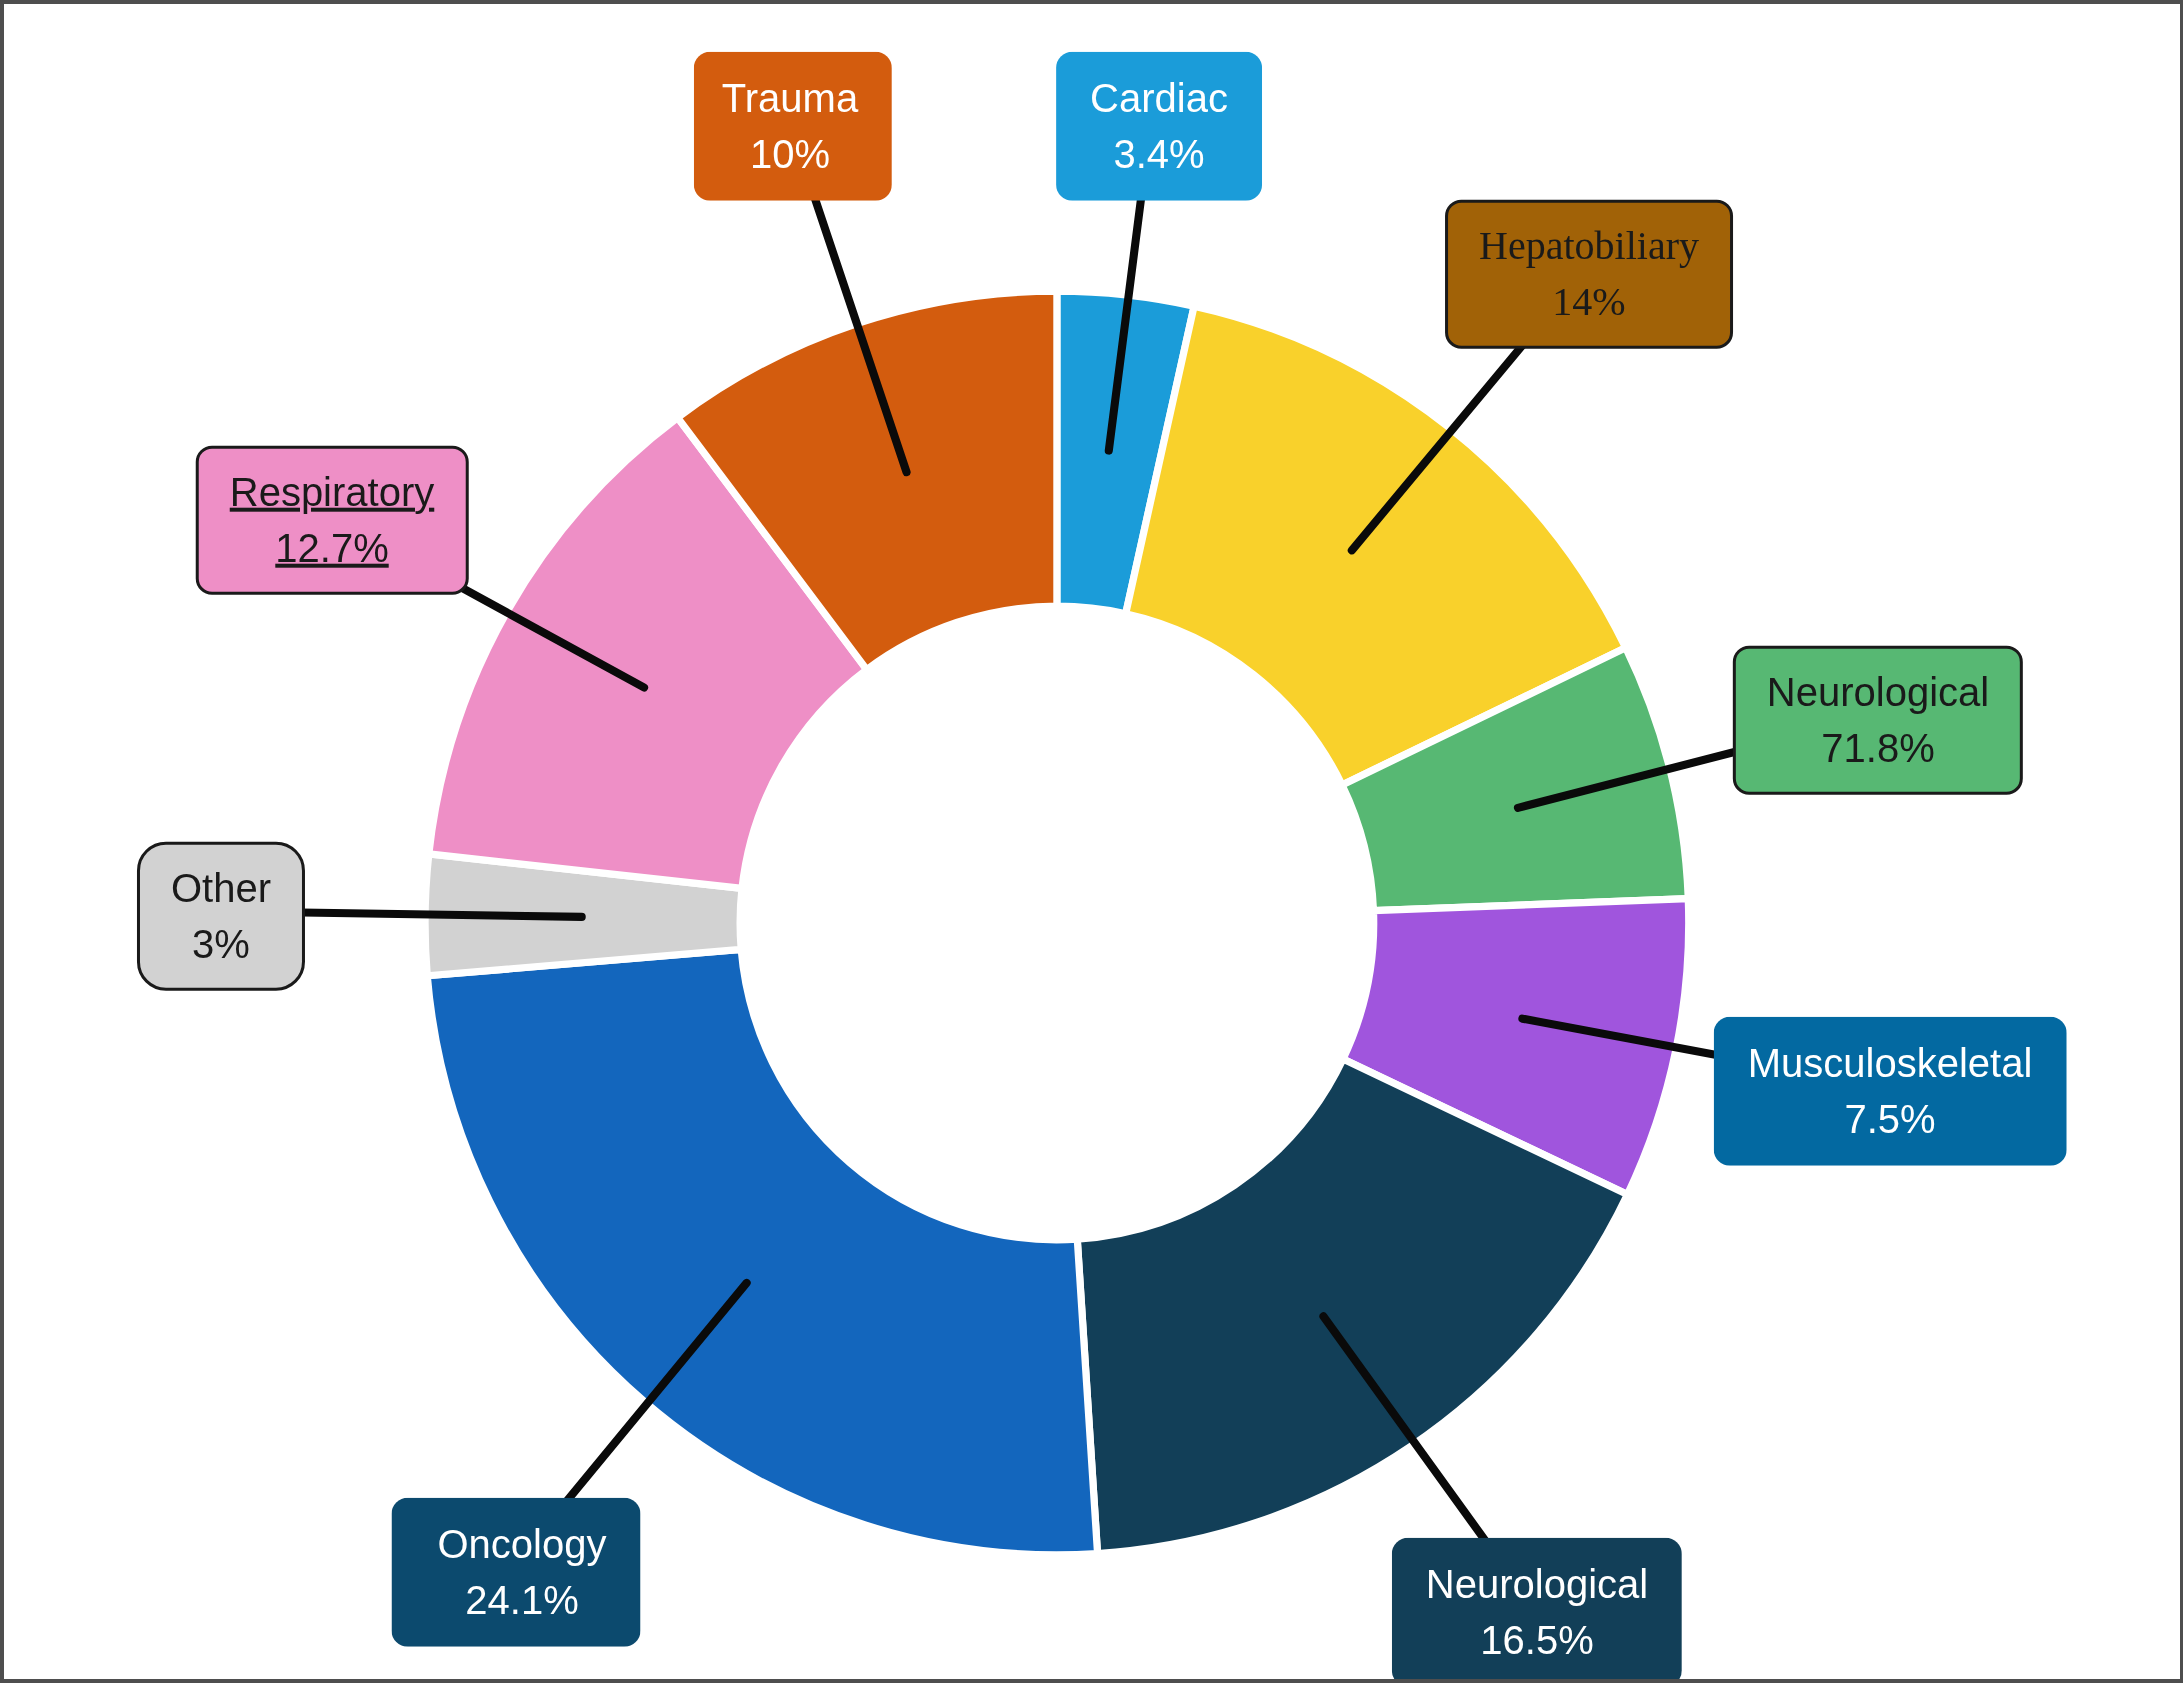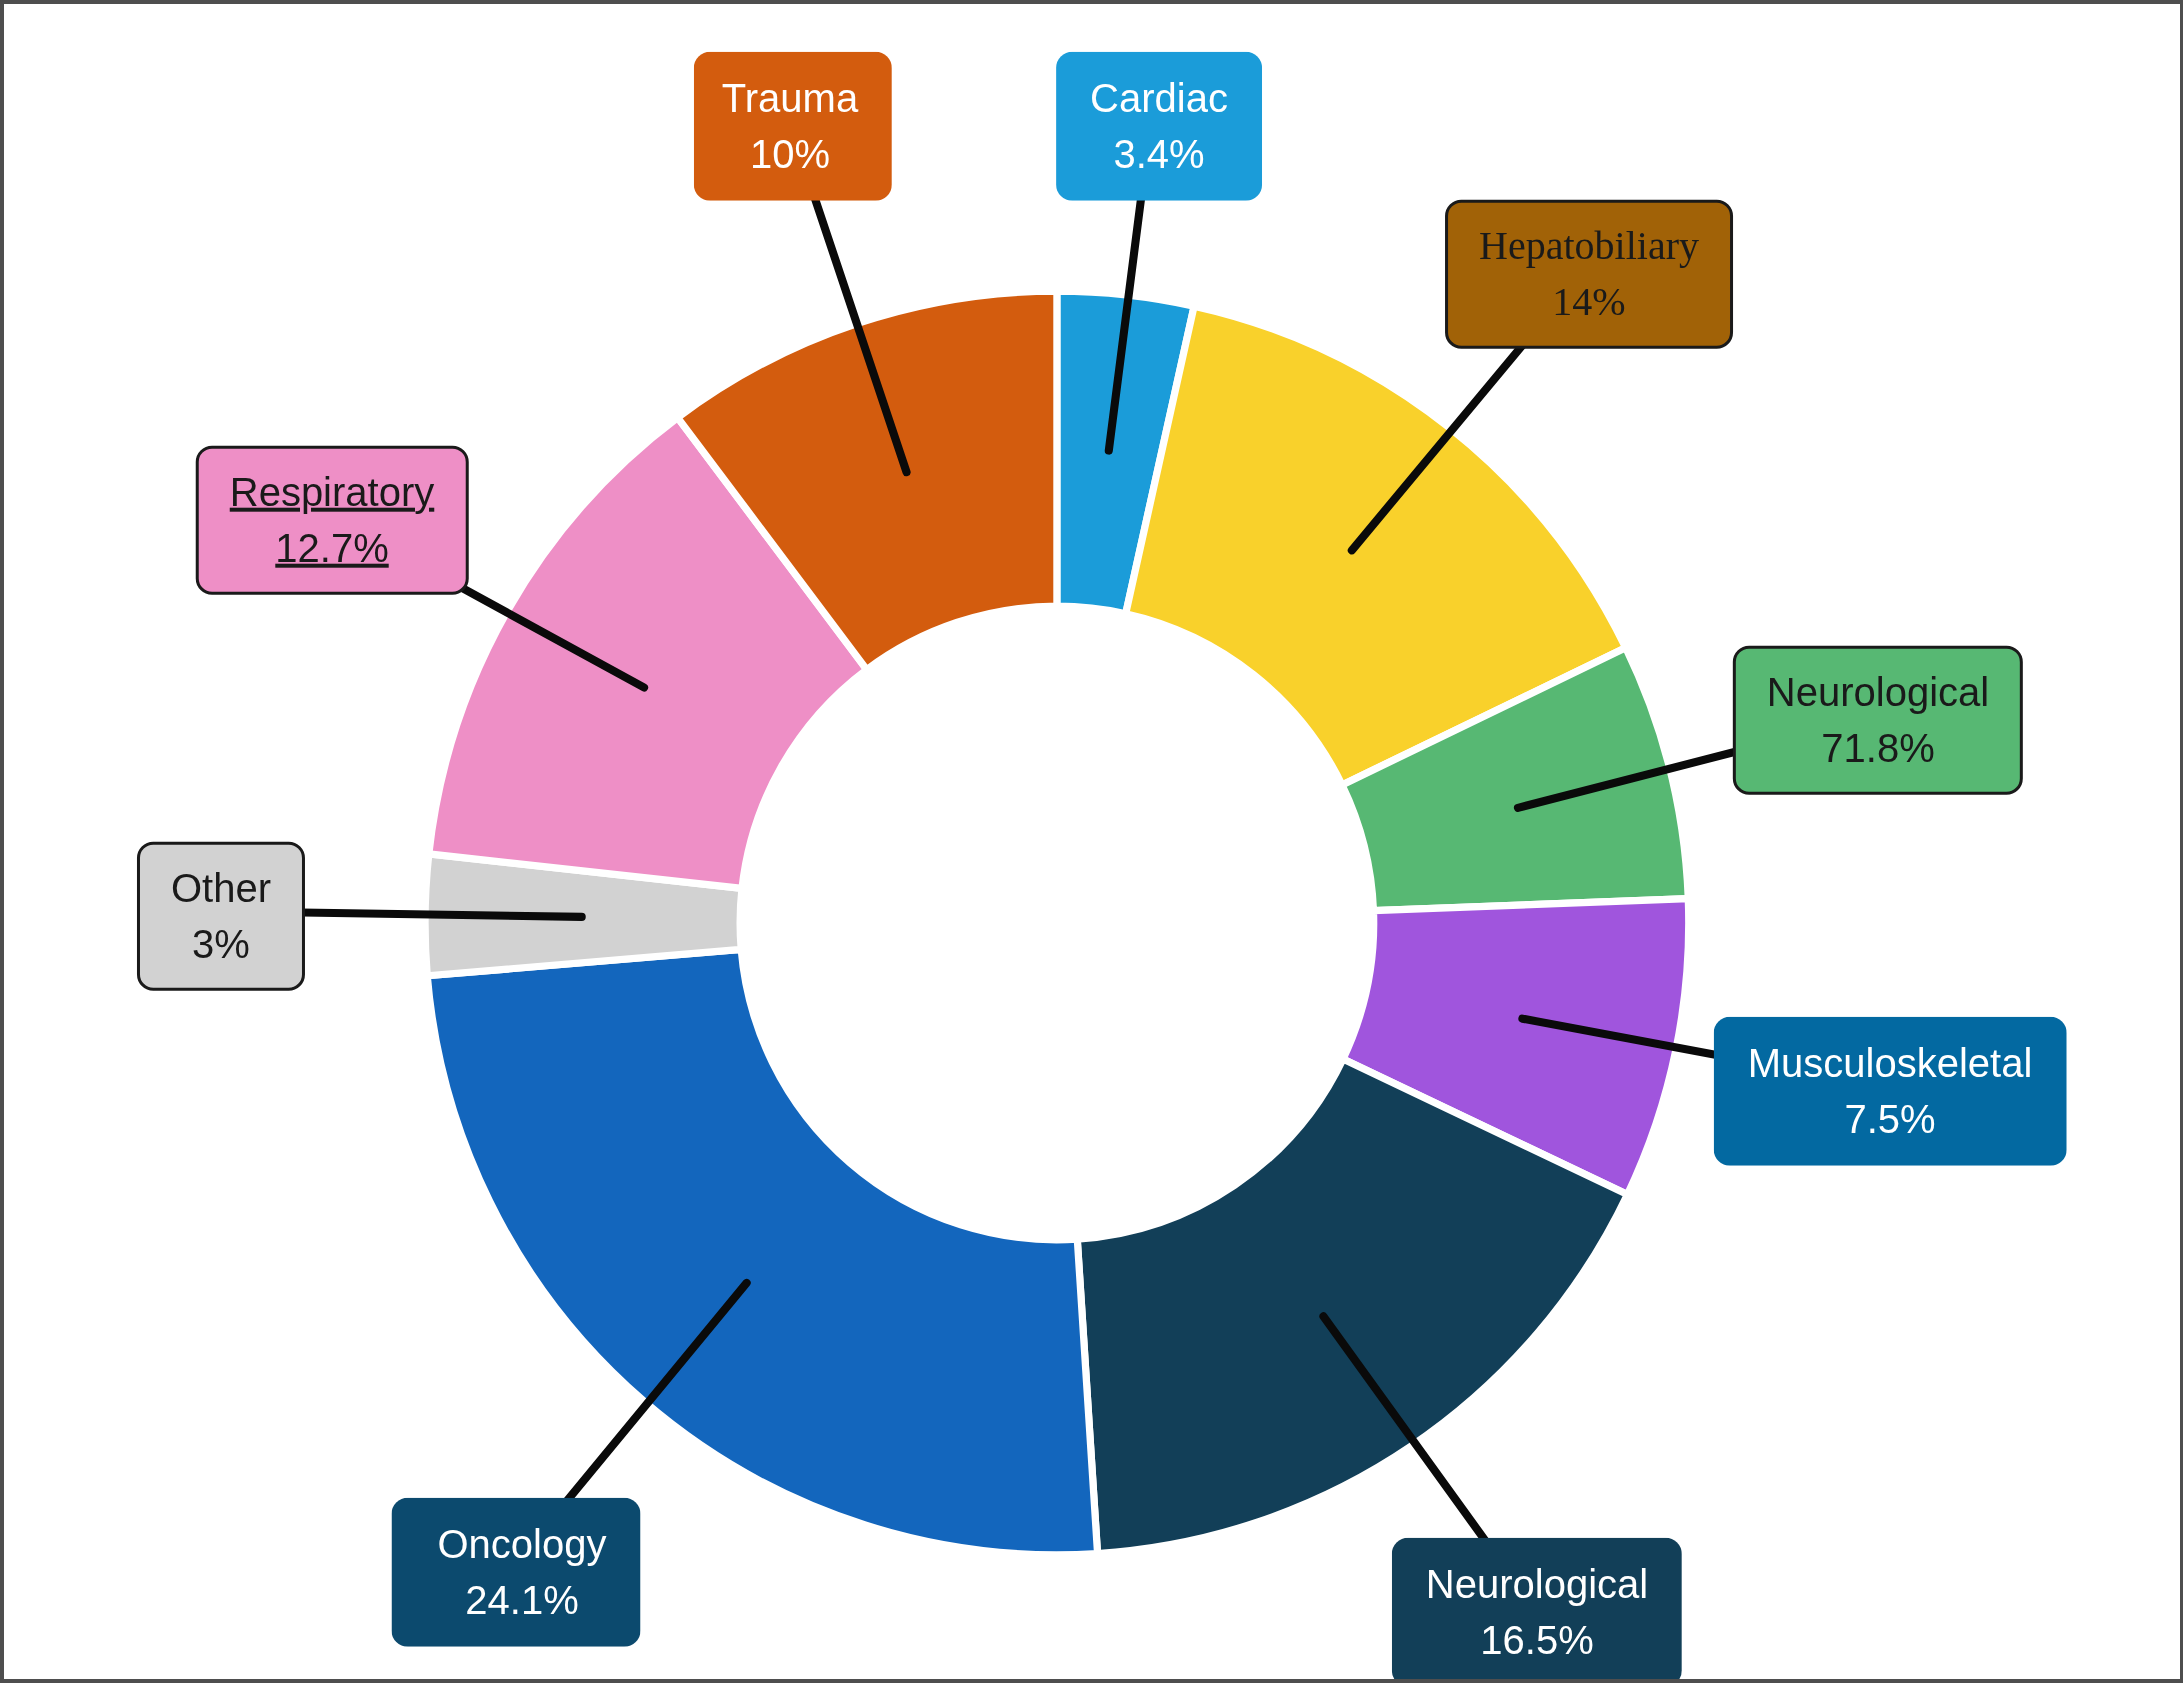--- a/index.html
+++ b/index.html
@@ -89,21 +89,21 @@
   <div class="callout" style="--cx: 1533px; --cy: 1608px; background: rgb(18, 63, 88); color: rgb(255, 255, 255);">
     <span class="lbl">Neurological</span>
     <span class="pct">16.5%</span>
   </div>
 
   <div class="callout" style="--cx: 512px; --cy: 1568px; background: #0c4a6e; color: rgb(255, 255, 255); padding-left: 43px;">
     <span class="lbl">Oncology</span>
     <span class="pct">24.1%</span>
   </div>
 
-  <div class="callout" style="--cx: 217px; --cy: 912px; background: rgb(210, 210, 210); color: rgb(26, 26, 26); border-color: rgb(26, 26, 26);">
+  <div class="callout" style="--cx: 217px; --cy: 912px; background: rgb(210, 210, 210); color: rgb(26, 26, 26); border-color: rgb(26, 26, 26); border-radius: 29px;">
     <span class="lbl">Other</span>
     <span class="pct">3%</span>
   </div>
 
   <div class="callout" style="--cx: 328px; --cy: 516px; background: rgb(238, 143, 198); color: rgb(26, 26, 26); border-color: rgb(26, 26, 26); text-decoration: underline;">
     <span class="lbl">Respiratory</span>
     <span class="pct">12.7%</span>
   </div>
 
   <div class="callout" style="--cx: 789px; --cy: 122px; background: rgb(211, 92, 14); color: rgb(255, 255, 255); padding-left: 25px;">

